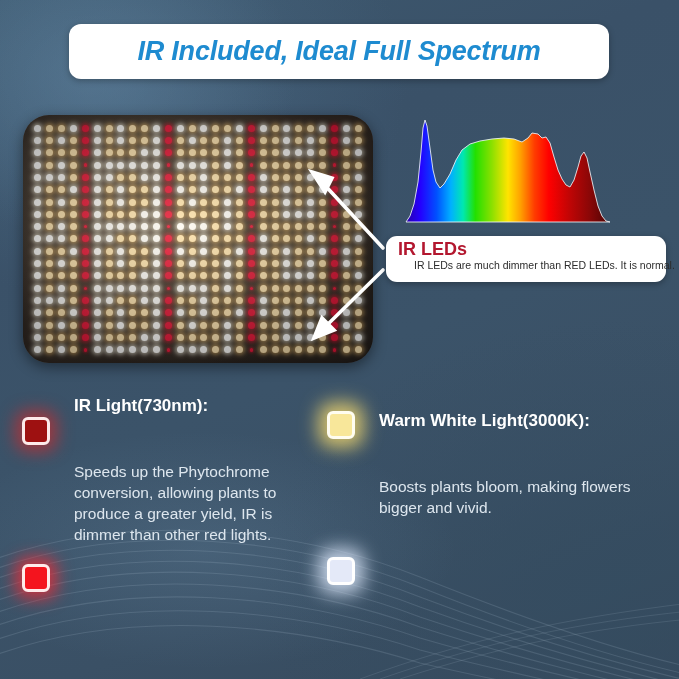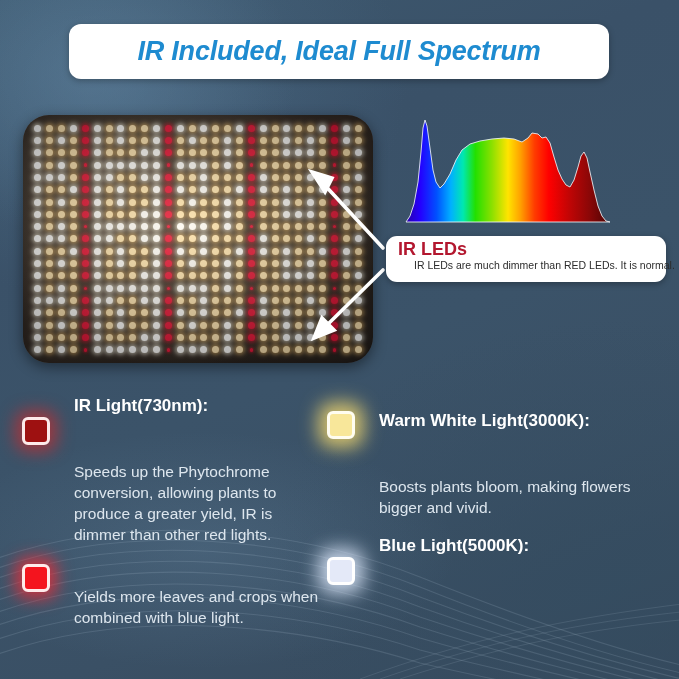--- a/index.html
+++ b/index.html
@@ -730,24 +730,22 @@
     <div class="f-icon warm" style="top:13px;"></div>
     <div class="f-text" style="left:52px;top:12px;width:278px;">
       <div class="f-title">Warm White Light(3000K):</div>
       <div class="f-body">Boosts plants bloom, making flowers bigger and vivid.</div>
     </div>
   </div>
 
   <div class="feature" style="left:22px;top:542px;width:310px;">
     <div class="f-icon red" style="top:22px;"></div>
     <div class="f-text" style="left:52px;top:0;width:258px;">
-      <div class="f-body">Yields more leaves and crops when combined with blue light.</div>
     </div>
   </div>
 
   <div class="feature" style="left:327px;top:535px;width:330px;">
     <div class="f-icon blue" style="top:22px;"></div>
     <div class="f-text" style="left:52px;top:0;width:270px;">
-      <div class="f-title">Blue Light(5000K):</div>
     </div>
   </div>
 
 </div>
 
 </body></html>

